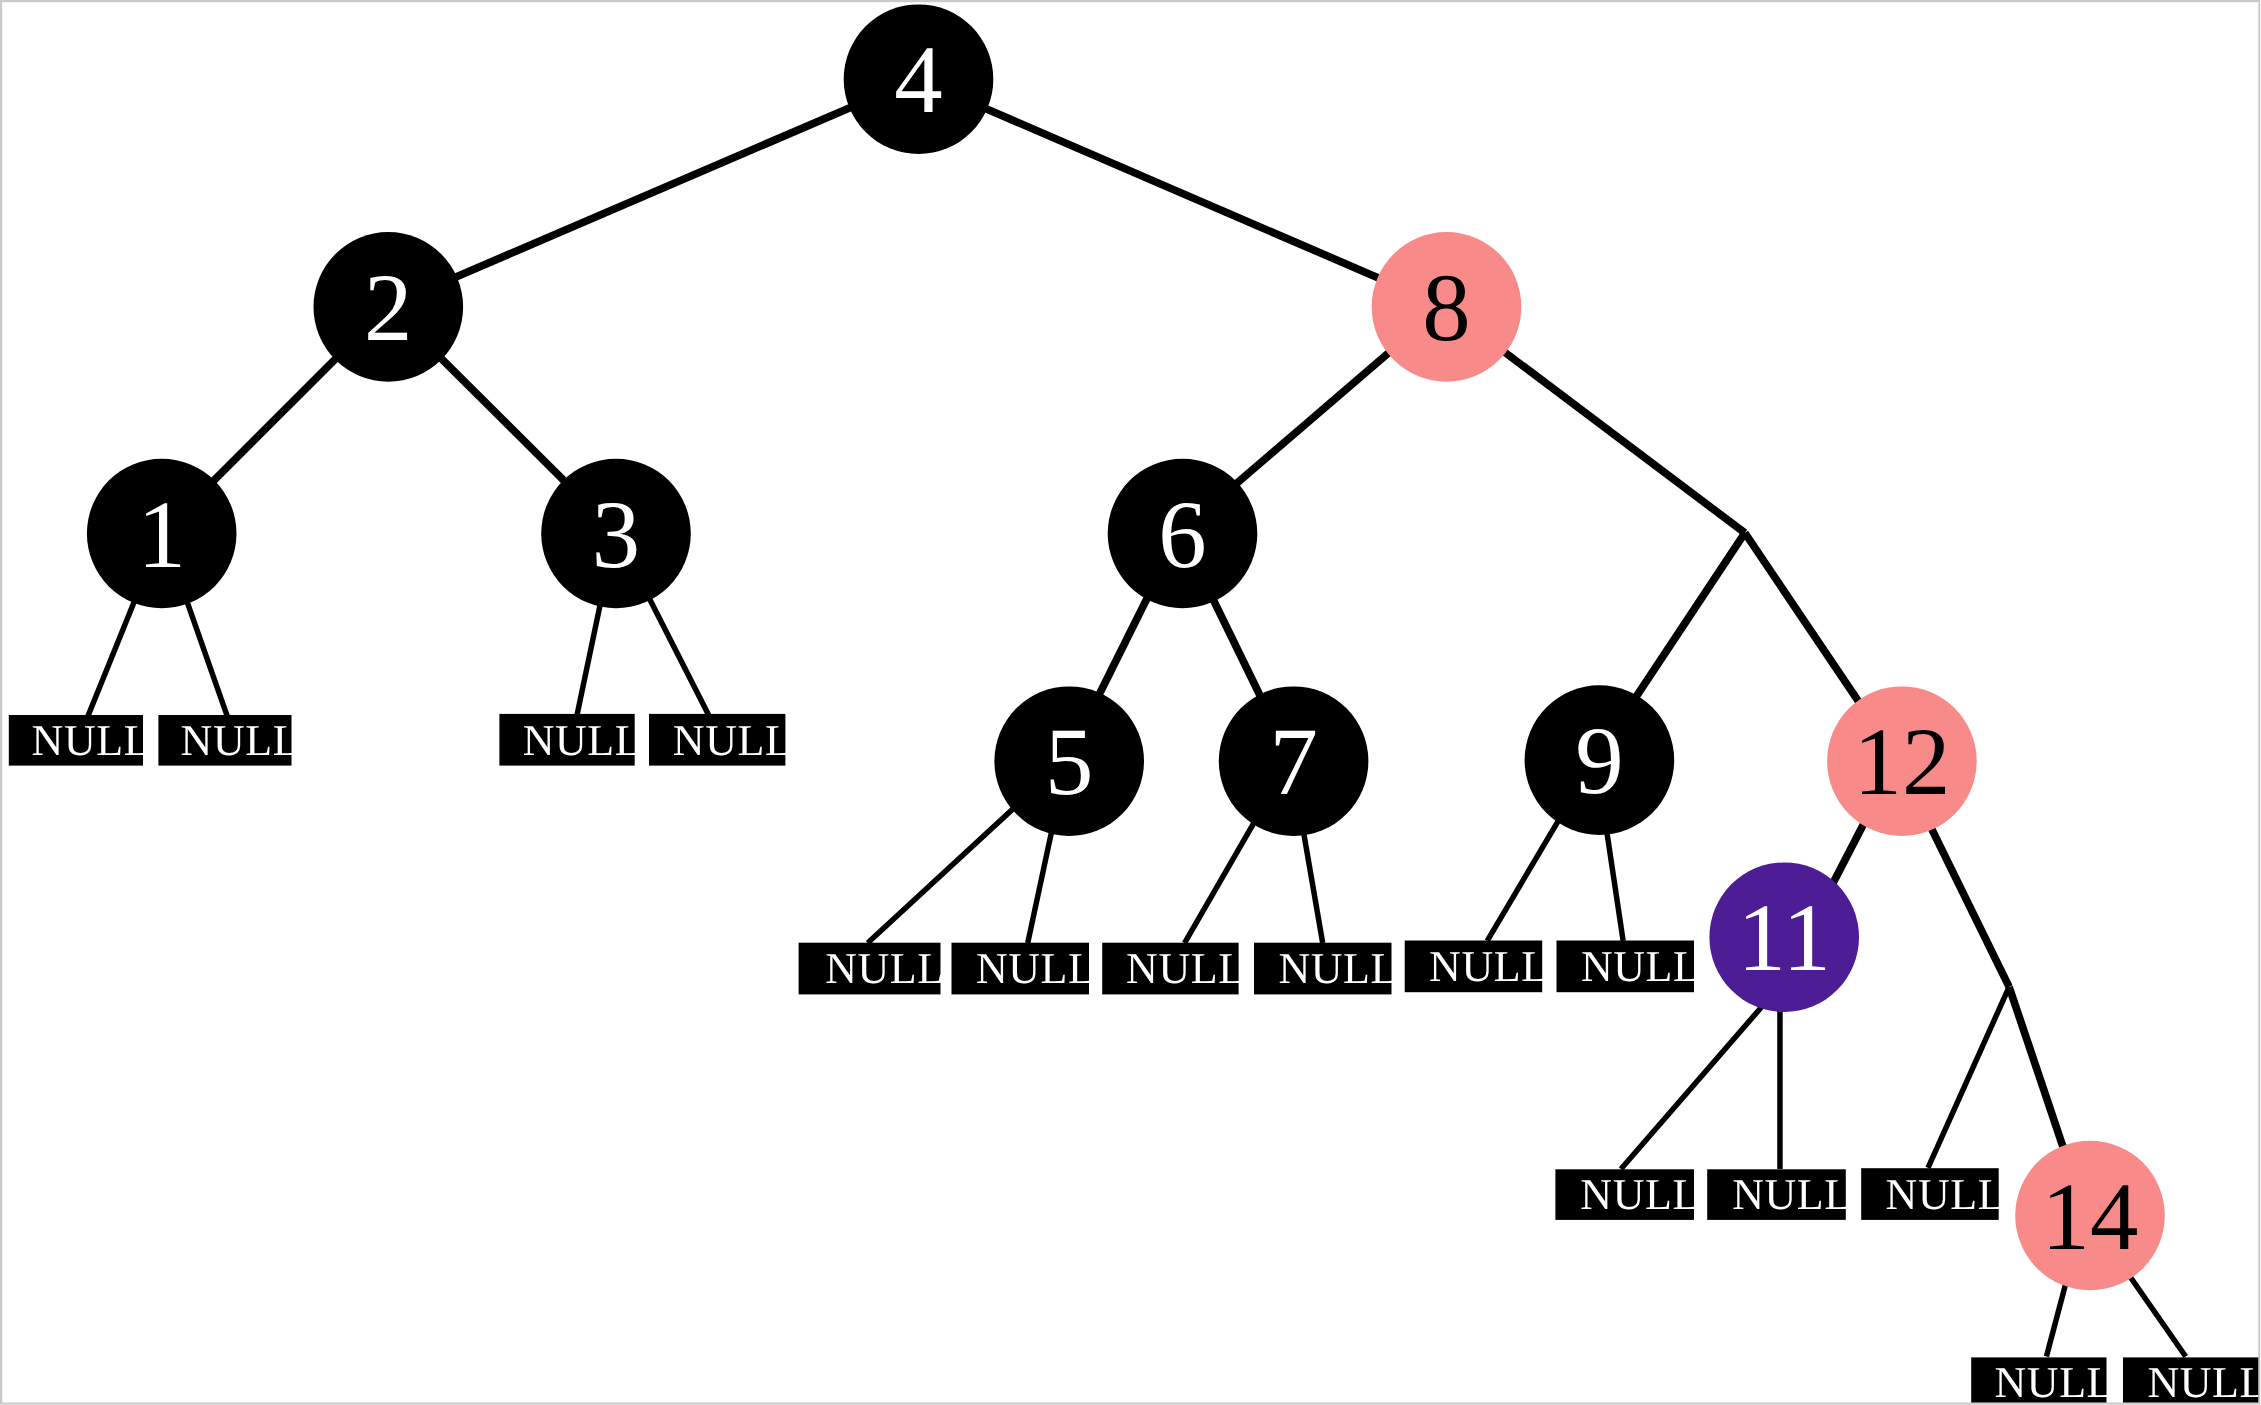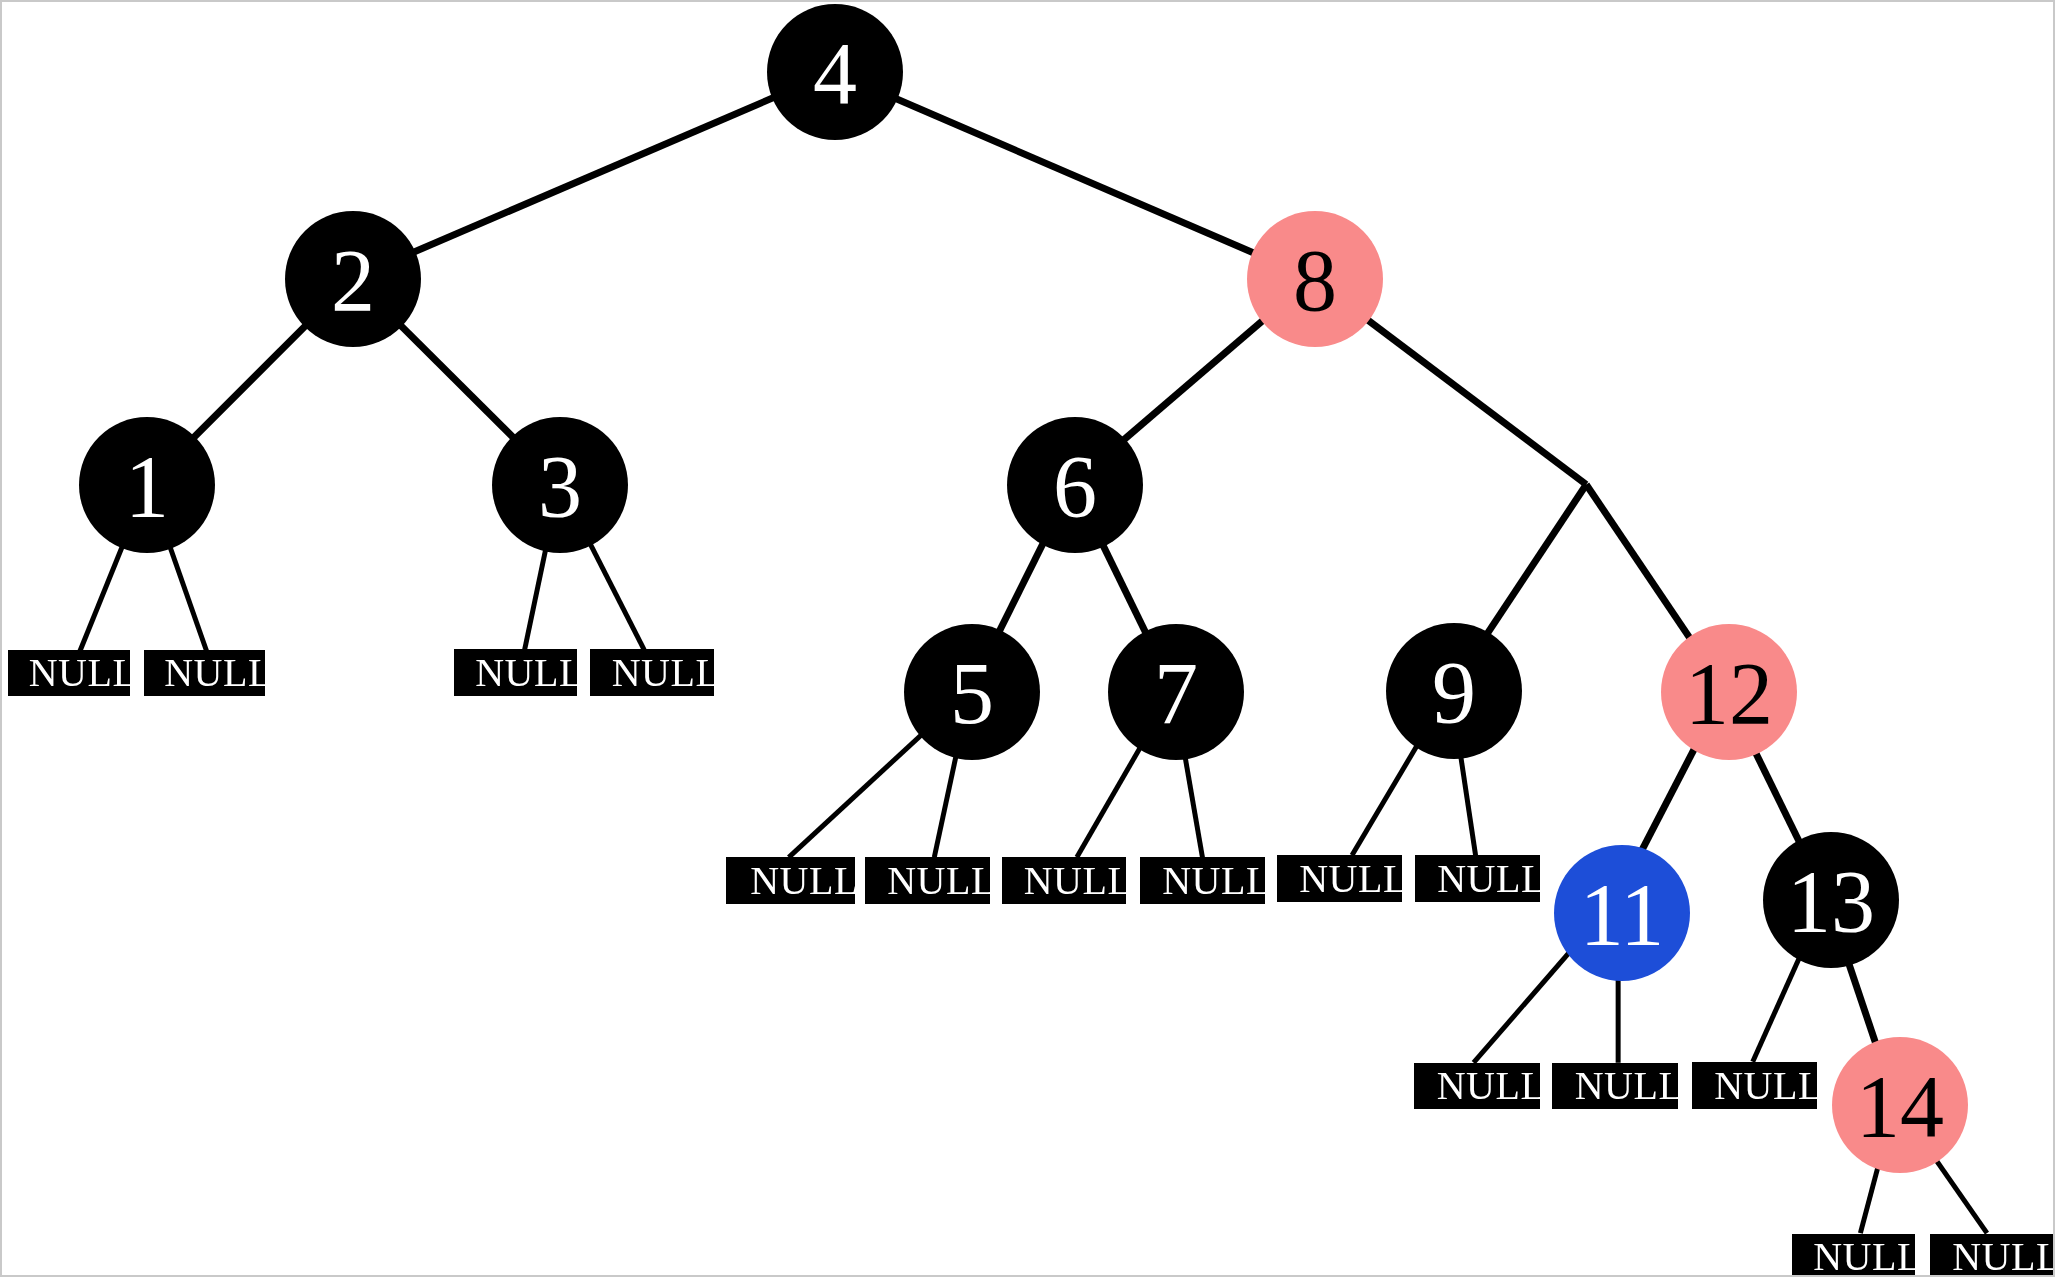--- a/index.html
+++ b/index.html
@@ -98,16 +98,15 @@
     <div class="tree-node black" style="left: 765px; top: 2px; width: 136px; height: 136px; background: rgb(0, 0, 0); color: rgb(255, 255, 255);">4</div>
     <div class="tree-node black" style="left: 283px; top: 209px; width: 136px; height: 136px; background: rgb(0, 0, 0); color: rgb(255, 255, 255);">2</div>
     <div class="tree-node red" style="left: 1245px; top: 209px; width: 136px; height: 136px; background: rgb(249, 138, 138); color: rgb(0, 0, 0);">8</div>
     <div class="tree-node black" style="left: 77px; top: 415px; width: 136px; height: 136px; background: rgb(0, 0, 0); color: rgb(255, 255, 255);">1</div>
     <div class="tree-node black" style="left: 490px; top: 415px; width: 136px; height: 136px; background: rgb(0, 0, 0); color: rgb(255, 255, 255);">3</div>
     <div class="tree-node black" style="left: 1005px; top: 415px; width: 136px; height: 136px; background: rgb(0, 0, 0); color: rgb(255, 255, 255);">6</div>
     <div class="tree-node black" style="left: 902px; top: 622px; width: 136px; height: 136px; background: rgb(0, 0, 0); color: rgb(255, 255, 255);">5</div>
     <div class="tree-node black" style="left: 1106px; top: 622px; width: 136px; height: 136px; background: rgb(0, 0, 0); color: rgb(255, 255, 255);">7</div>
     <div class="tree-node black" style="left: 1384px; top: 621px; width: 136px; height: 136px; background: rgb(0, 0, 0); color: rgb(255, 255, 255);">9</div>
     <div class="tree-node red" style="left: 1659px; top: 622px; width: 136px; height: 136px; background: rgb(249, 138, 138); color: rgb(0, 0, 0); text-align: center;">12</div>
-    <div class="tree-node black" style="left: 1552px; top: 843px; width: 136px; height: 136px; background: #1d4ed8; color: rgb(255, 255, 255);">11</div>
-    <div class="tree-node black" style="left: 1761px; top: 830px; width: 136px; height: 136px; background: rgb(0, 0, 0); color: rgb(255, 255, 255);">13</div>
+    <div class="tree-node black" style="left: 1552px; top: 782px; width: 136px; height: 136px; background: #4c1d95; color: rgb(255, 255, 255);">11</div>
     <div class="tree-node red" style="left: 1830px; top: 1035px; width: 136px; height: 136px; background: rgb(249, 138, 138); color: rgb(0, 0, 0);">14</div>
   </div>
 
 </body></html>

